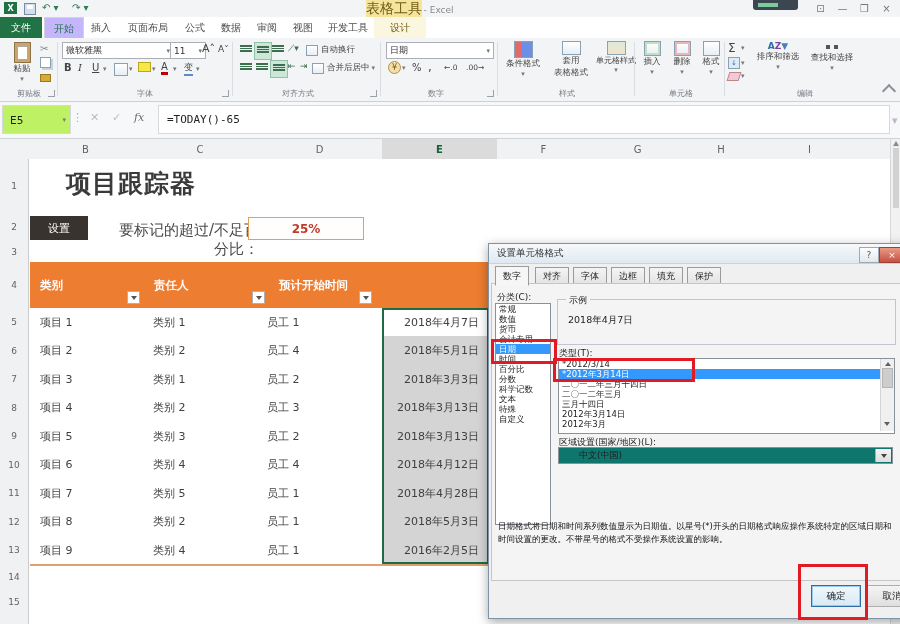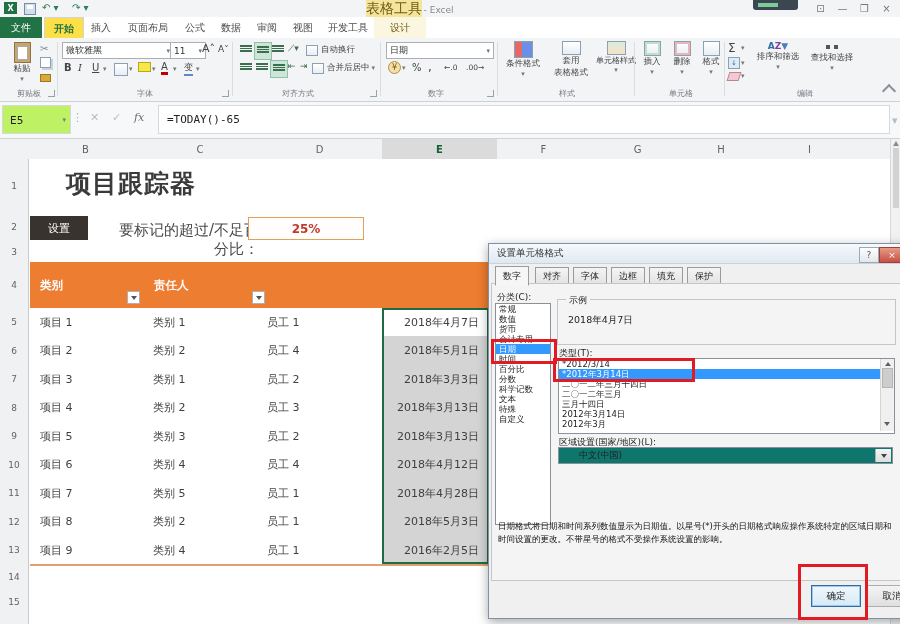--- a/index.html
+++ b/index.html
@@ -18,21 +18,21 @@
   .winbtn{top:2px;width:15px;height:13px;color:#777;font-size:10px;}
   #tool-badge{left:366px;top:0;width:56px;height:17px;background:#F5E49B;color:#6E5D13;font-size:14px;}
   #signin{right:40px;top:20px;font-size:9.5px;color:#444;}
   #avatar{right:16px;top:19px;width:15px;height:15px;border-radius:50%;background:#D8DCE0;overflow:hidden;}
   #avatar i{display:block;margin:2px auto 0;width:5px;height:5px;border-radius:50%;background:#9AA4AC;}
   #avatar b{display:block;margin:1px auto 0;width:9px;height:6px;border-radius:4px 4px 0 0;background:#9AA4AC;}
   
   #tabstrip{left:0;top:17px;width:900px;height:21px;background:#FFFFFF;border-bottom:1px solid #D2D4D6;}
   .rtab{position:absolute;top:0;height:21px;font-size:10px;display:flex;align-items:center;justify-content:center;color:#4A4A4A;}
   #tab-file{background:#217346;color:#fff;}
-  #tab-home{background:#fde047;color:#217346;border:1px solid #D2D4D6;border-bottom:none;font-weight:bold;}
+  #tab-home{background:#c4b5fd;color:#217346;border:1px solid #D2D4D6;border-bottom:none;font-weight:normal;}
   #ctx-zone{left:374px;top:0;width:52px;height:21px;background:#FBF6DF;}
   #tab-design{color:#6E5D13;}
   
   #ribbon{left:0;top:38px;width:900px;height:63px;background:#F3F4F6;border-bottom:1px solid #CDD0D4;font-size:9px;}
   .gsep{position:absolute;top:4px;width:1px;height:54px;background:#DADDE1;}
   .glabel{position:absolute;top:50px;font-size:8px;color:#767B80;width:60px;text-align:center;}
   .launcher{position:absolute;top:52px;width:6px;height:6px;border-right:1px solid #9AA0A6;border-bottom:1px solid #9AA0A6;}
   .combo{position:absolute;background:#fff;border:1px solid #ABAFB5;font-size:9px;color:#333;display:flex;align-items:center;padding:0 3px;}
   .combo .da{margin-left:auto;color:#777;font-size:7px;}
   .sbtn{position:absolute;font-size:10px;color:#444;display:flex;align-items:center;justify-content:center;}
@@ -371,20 +371,26 @@
           <span class="filter">
             <i></i>
           </span>
         </div>
       <div class="t-hcell" style="width:125px;">
           <span>责任人</span>
           <span class="filter">
             <i></i>
           </span>
         </div>
+      <div class="t-hcell" style="width:107px;">
+          <span>预计开始时间</span>
+          <span class="filter">
+            <i></i>
+          </span>
+        </div>
     </div>
     <div class="t-row" style="top:46px;height:28px;">
       <div class="t-c" style="width:113px;">项目 1</div>
         <div class="t-c" style="width:114px;">类别 1</div>
       <div class="t-c" style="width:125px;">员工 1</div>
         <div class="t-c date" style="width:107px;">2018年4月7日</div>
     </div>
     <div class="t-row" style="top:74px;height:29px;">
       <div class="t-c" style="width:113px;">项目 2</div>
         <div class="t-c" style="width:114px;">类别 2</div>

